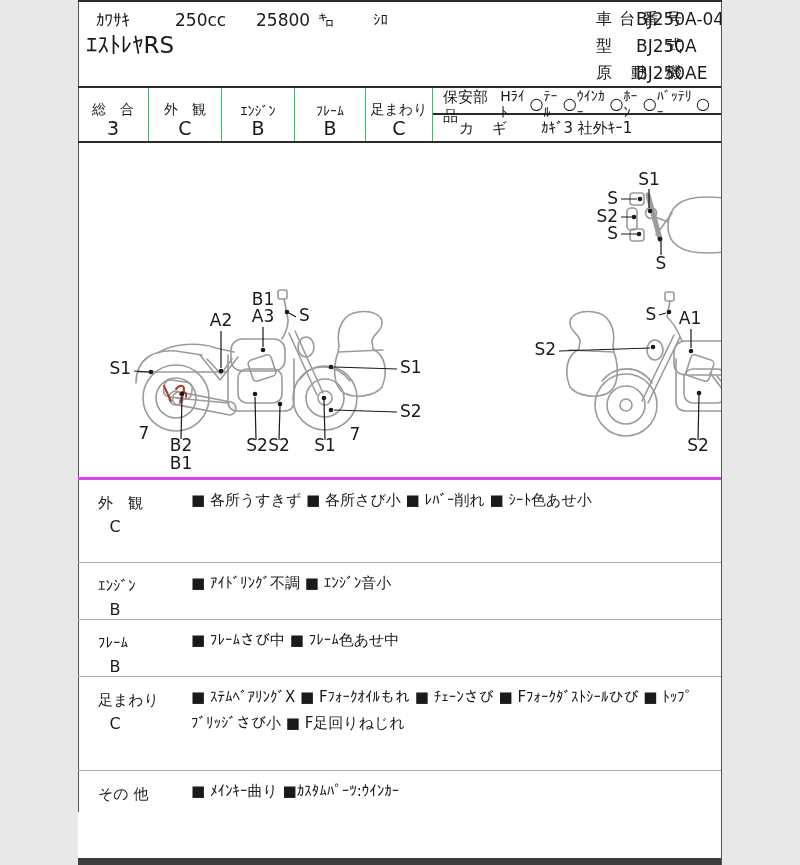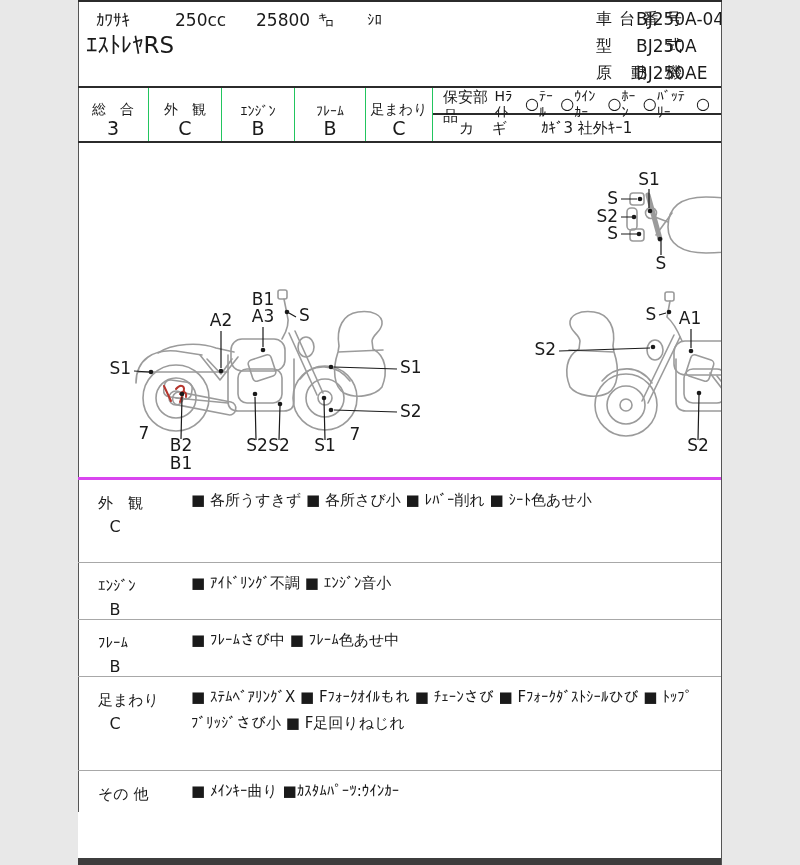--- a/index.html
+++ b/index.html
@@ -11,36 +11,36 @@
   .sheet::before,.sheet::after{content:"";position:absolute;top:0;bottom:0;width:1px;background:#555;}
   .sheet::before{left:0;} .sheet::after{right:0;}
 
   
   .header{position:absolute;left:0;top:0;width:100%;height:86px;border-bottom:2px solid #2b2b2b;box-sizing:border-box;}
   .header span{position:absolute;white-space:nowrap;}
   .maker{left:18px;top:8px;font-size:17px;}
   .disp{left:97px;top:8px;font-size:17px;}
   .mileage{left:178px;top:8px;font-size:17px;text-align:right;}
   .munit{left:240px;top:9px;font-size:16px;}
-  .color{left:289px;top:9px;font-size:15px;text-align:right;}
+  .color{left:295px;top:9px;font-size:15px;text-align:right;}
   .model{left:8px;top:30px;font-size:23px;}
   .hrow{position:absolute;left:518px;white-space:nowrap;}
   .hrow.r1{top:7px;} .hrow.r2{top:34px;} .hrow.r3{top:61px;}
   .hlabel{display:inline-block;width:86px;font-size:16px;text-align:justify;text-align-last:justify;vertical-align:middle;}
   .hvalue{font-size:17px;margin-left:7px;vertical-align:middle;padding-left:33px;}
 
   
   .ratings{position:absolute;left:0;top:86px;width:100%;height:55px;display:flex;border-bottom:2px solid #2b2b2b;box-sizing:border-box;}
   .rcell{border-right:1px solid #22c55e;box-sizing:border-box;display:flex;flex-direction:column;align-items:center;justify-content:flex-end;padding:4px 0 3px;}
   .rcell .rlabel{font-size:14px;} .rcell .rvalue{font-size:19px;line-height:1;}
   .rc0{width:71px;} .rc1{width:73px;} .rc2{width:73px;} .rc3{width:71px;} .rc4{width:67px;}
   .safety{flex:1;display:flex;flex-direction:column;min-width:0;}
   .safety-row1{height:27px;border-bottom:2px solid #2b2b2b;box-sizing:border-box;display:flex;align-items:flex-start;padding:0 12px 16px 10px;justify-content:space-between;}
   .safety-label{font-size:15px;}
-  .sitem{display:flex;align-items:center;gap:6px;}
+  .sitem{display:flex;align-items:center;gap:0;}
   .sname{font-size:14px;} .smark{font-size:16px;line-height:1;}
   .safety-row2{flex:1;display:flex;align-items:center;}
   .key-label{display:inline-block;width:48px;margin-left:26px;font-size:15px;text-align:justify;text-align-last:justify;}
   .key-value{font-size:15px;margin-left:34px;}
 
   
   .diagram{position:absolute;left:0;top:141px;width:100%;height:337px;border-bottom:3px solid #d946ef;box-sizing:border-box;}
   .diagram svg{position:absolute;left:0;top:0;}
 
   

